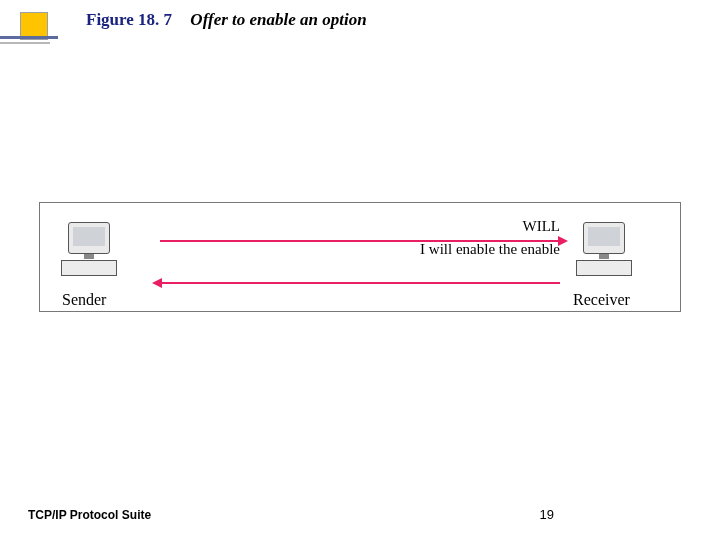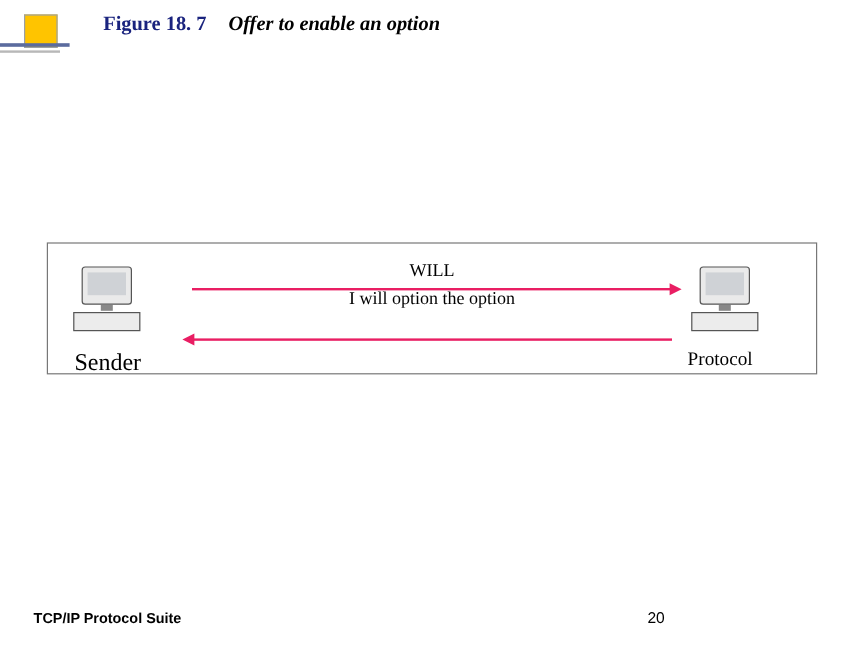--- a/index.html
+++ b/index.html
@@ -7,37 +7,37 @@
   
   .deco-sq{position:absolute;left:20px;top:12px;width:26px;height:26px;background:#ffc400;border:1px solid #9aa0a6;}
   .deco-h1{position:absolute;left:0;top:36px;width:58px;height:3px;background:#5b6b9e;}
   .deco-h2{position:absolute;left:0;top:42px;width:50px;height:2px;background:#b8b8b8;}
   
   .title{position:absolute;left:86px;top:10px;font-size:17px;font-weight:bold;}
   .fig-num{color:#1a237e;}
   .fig-cap{font-style:italic;margin-left:14px;}
   
   .dbox{position:absolute;left:39px;top:202px;width:640px;height:108px;border:1px solid #777;}
-  .sender-lbl{position:absolute;left:62px;top:291px;font-size:20px;}
+  .sender-lbl{position:absolute;left:62px;top:291px;font-size:16px;}
   .receiver-lbl{position:absolute;left:573px;top:291px;font-size:16px;}
   
   .pc{position:absolute;width:68px;}
   .pc.left{left:55px;top:222px;}
   .pc.right{left:570px;top:222px;}
   .monitor{width:40px;height:30px;background:#eaeaea;border:1px solid #555;border-radius:3px;margin:0 auto;position:relative;}
   .screen{position:absolute;left:4px;top:4px;right:4px;bottom:7px;background:#cfd2d6;}
   .stand{width:10px;height:5px;background:#888;margin:0 auto;}
   .base{width:54px;height:14px;background:#ececec;border:1px solid #555;margin:1px auto 0;}
   
   .arrow{position:absolute;height:2px;background:#e91e63;}
   .a-top{left:160px;top:240px;width:400px;}
   .a-top:after{content:"";position:absolute;right:-8px;top:-4px;border-left:10px solid #e91e63;border-top:5px solid transparent;border-bottom:5px solid transparent;}
   .a-bot{left:160px;top:282px;width:400px;}
   .a-bot:before{content:"";position:absolute;left:-8px;top:-4px;border-right:10px solid #e91e63;border-top:5px solid transparent;border-bottom:5px solid transparent;}
-  .lbl{position:absolute;width:400px;left:160px;text-align:center;font-size:15px;}
+  .lbl{position:absolute;width:400px;left:160px;text-align:right;font-size:15px;}
   .lbl.will{top:218px;}
   .lbl.will-txt{top:241px;}
   .lbl.do{top:262px;}
   .lbl.do-txt{top:285px;}
   
   .footer-l{position:absolute;left:28px;bottom:18px;font-family:Arial,sans-serif;font-size:12px;font-weight:bold;}
   .footer-r{position:absolute;right:30px;bottom:18px;font-family:Arial,sans-serif;font-size:13px;}
 </style>
 </head>
 <body>
@@ -63,23 +63,23 @@
   </div>
   <div class="pc right">
     <div class="monitor">
         <div class="screen"></div>
       </div>
       <div class="stand"></div>
       <div class="base"></div>
   </div>
 
   <div class="sender-lbl">Sender</div>
-  <div class="receiver-lbl">Protocol</div>
+  <div class="receiver-lbl">Receiver</div>
 
   <div class="lbl will">WILL</div>
   <div class="arrow a-top"></div>
-  <div class="lbl will-txt">I will option the option</div>
+  <div class="lbl will-txt">I will enable the enable</div>
 
   <div class="arrow a-bot"></div>
 
   <div class="footer-l">TCP/IP Protocol Suite</div>
-  <div class="footer-r">20</div>
+  <div class="footer-r">19</div>
 </div>
 
 </body></html>

